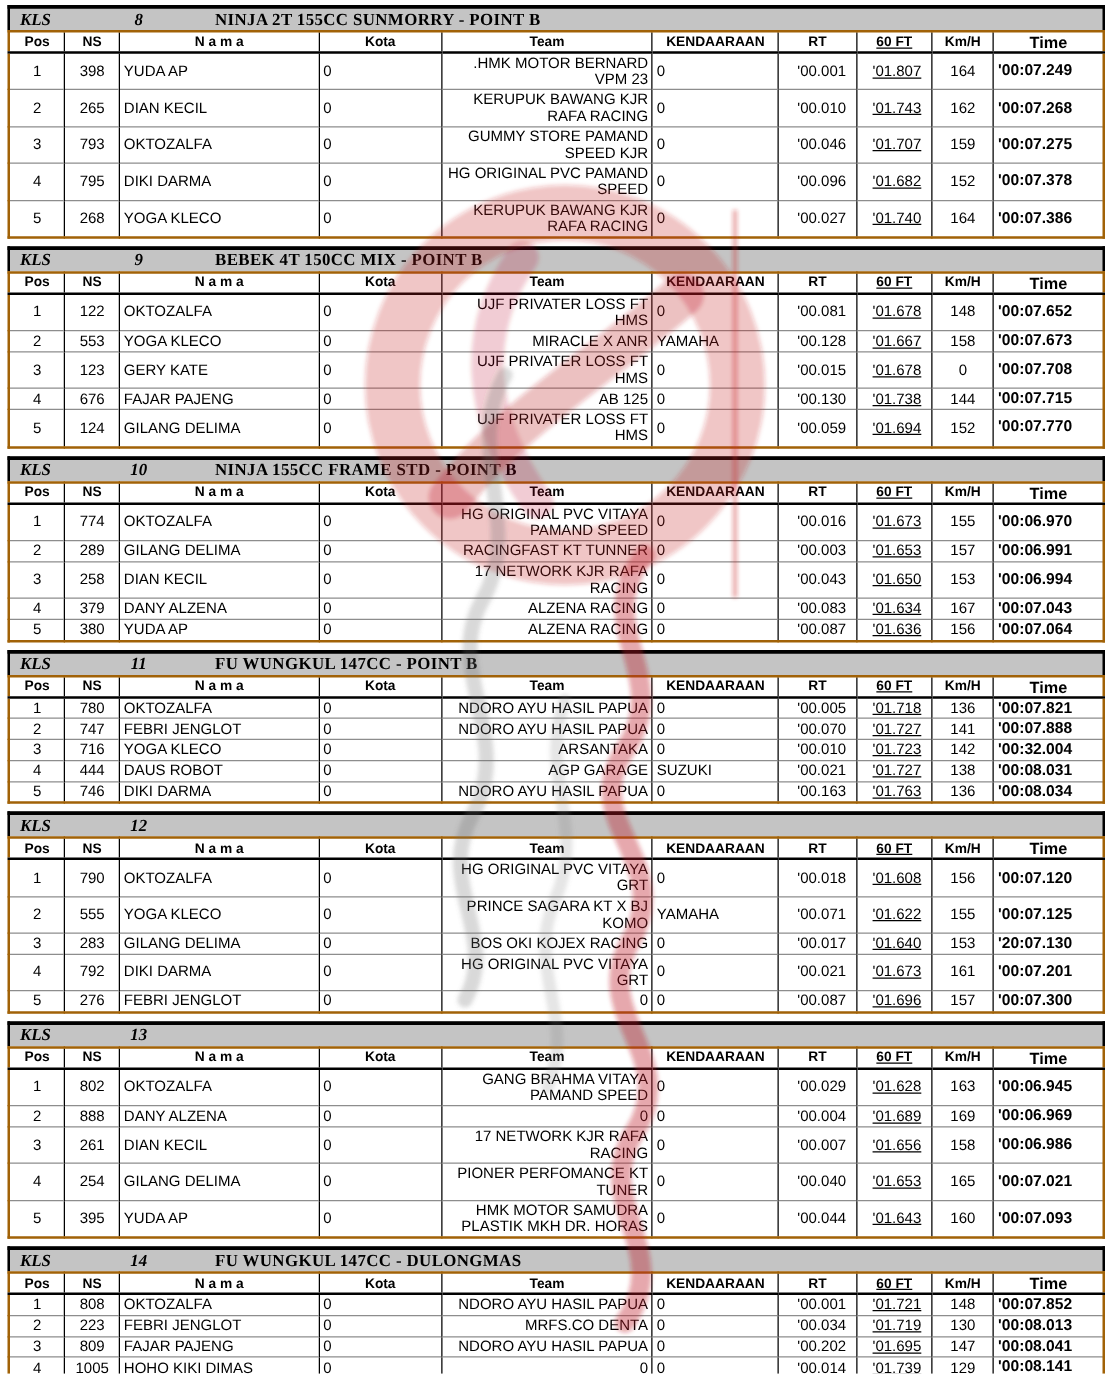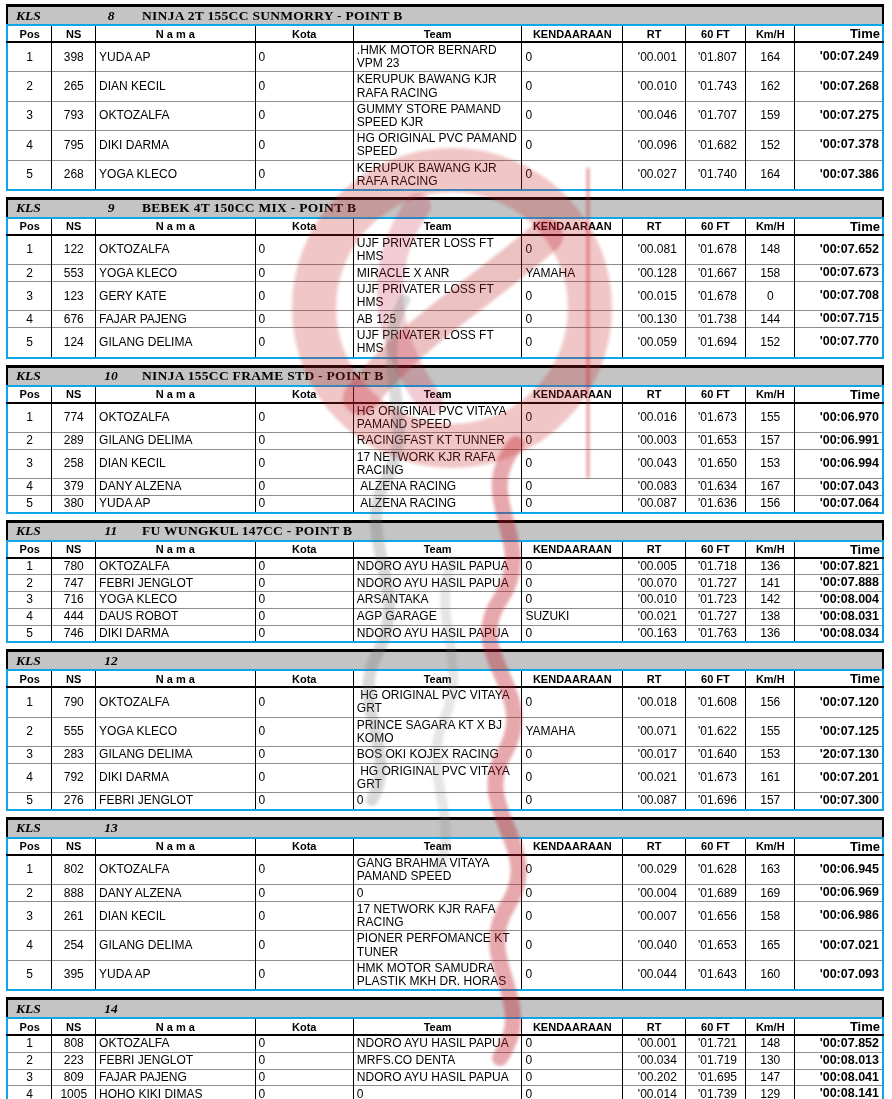--- a/index.html
+++ b/index.html
@@ -9,45 +9,45 @@
   }
   .sections{position:absolute;left:6px;top:4px;width:878px;}
   .kls-section{margin-bottom:6px;}
   .band{
     display:flex;align-items:center;height:17px;background:#c4c4c4;
     border:2px solid #000;border-top-width:3px;border-bottom:none;
     font-family:"Liberation Serif", serif;font-weight:bold;font-size:13.5px;color:#000;
   }
   .band .kls{width:64px;padding-left:8px;font-style:italic;}
   .band .num{width:62px;text-align:center;font-style:italic;}
-  .band .title{letter-spacing:.3px;white-space:nowrap;}
+  .band .title{margin-left:30px;letter-spacing:.3px;white-space:nowrap;}
   table.results{
     width:100%;border-collapse:collapse;table-layout:fixed;
-    border:2px solid #0ea5e9;background:transparent;
+    border:2px solid #a16207;background:transparent;
   }
   th{
     border:1px solid #000;border-bottom:2px solid #000;
     font-size:11px;font-weight:bold;text-align:center;
     height:15px;padding:0 2px;color:#000;background:transparent;
   }
   th.col-time{font-size:13px;}
   td{
     border-left:1px solid #000;border-right:1px solid #000;
     border-top:1px solid #8d8d8d;
     font-size:12px;line-height:1.1;padding:1px 3px;vertical-align:middle;color:#000;
   }
   tbody tr:first-child td{border-top:none;}
   .col-pos{width:4.8%;} .col-ns{width:4.7%;} .col-nama{width:18.7%;}
   .col-kota{width:11.3%;} .col-team{width:19.8%;} .col-kendaaraan{width:11.6%;text-align:center;}
-  .col-rt{width:7.0%;} .col-ft60{width:6.7%;} .col-kmh{width:5.4%;} .col-time{width:10.0%;text-align:right;}
+  .col-rt{width:7.0%;} .col-ft60{width:6.7%;text-decoration:underline;} .col-kmh{width:5.4%;} .col-time{width:10.0%;}
   td.col-pos,td.col-ns,td.col-kmh{text-align:center;}
   td.col-nama,td.col-kota,td.col-kendaaraan{text-align:left;}
-  td.col-team{text-align:left;white-space:pre-wrap;}
+  td.col-team{text-align:right;white-space:pre-wrap;}
   td.col-rt,td.col-ft60{text-align:right;padding-right:8px;}
-  td.col-time{text-align:right;font-weight:bold;font-size:12.5px;}
+  td.col-time{text-align:left;font-weight:bold;font-size:12.5px;}
   .watermark{
     position:absolute;left:0;top:0;z-index:5;pointer-events:none;
   }
 </style>
 </head>
 <body>
 
 <div class="page">
 
   <div class="sections">
@@ -358,21 +358,21 @@
             <tr>
               <td class="col-pos">3</td>
               <td class="col-ns">716</td>
               <td class="col-nama">YOGA KLECO</td>
               <td class="col-kota">0</td>
               <td class="col-team">ARSANTAKA</td>
               <td class="col-kendaaraan">0</td>
               <td class="col-rt">'00.010</td>
               <td class="col-ft60">'01.723</td>
               <td class="col-kmh">142</td>
-              <td class="col-time">'00:08.004</td>
+              <td class="col-time">'00:32.004</td>
             </tr>
             <tr>
               <td class="col-pos">4</td>
               <td class="col-ns">444</td>
               <td class="col-nama">DAUS ROBOT</td>
               <td class="col-kota">0</td>
               <td class="col-team">AGP GARAGE</td>
               <td class="col-kendaaraan">SUZUKI</td>
               <td class="col-rt">'00.021</td>
               <td class="col-ft60">'01.727</td>
@@ -562,20 +562,21 @@
               <td class="col-time">'00:07.093</td>
             </tr>
           </tbody>
       </table>
     </div>
 
     <div class="kls-section">
       <div class="band">
         <span class="kls">KLS</span>
         <span class="num">14</span>
+        <span class="title">FU WUNGKUL 147CC - DULONGMAS</span>
       </div>
       <table class="results">
         <thead>
             <tr>
               <th class="col-pos">Pos</th>
               <th class="col-ns">NS</th>
               <th class="col-nama">N a m a</th>
               <th class="col-kota">Kota</th>
               <th class="col-team">Team</th>
               <th class="col-kendaaraan">KENDAARAAN</th>

